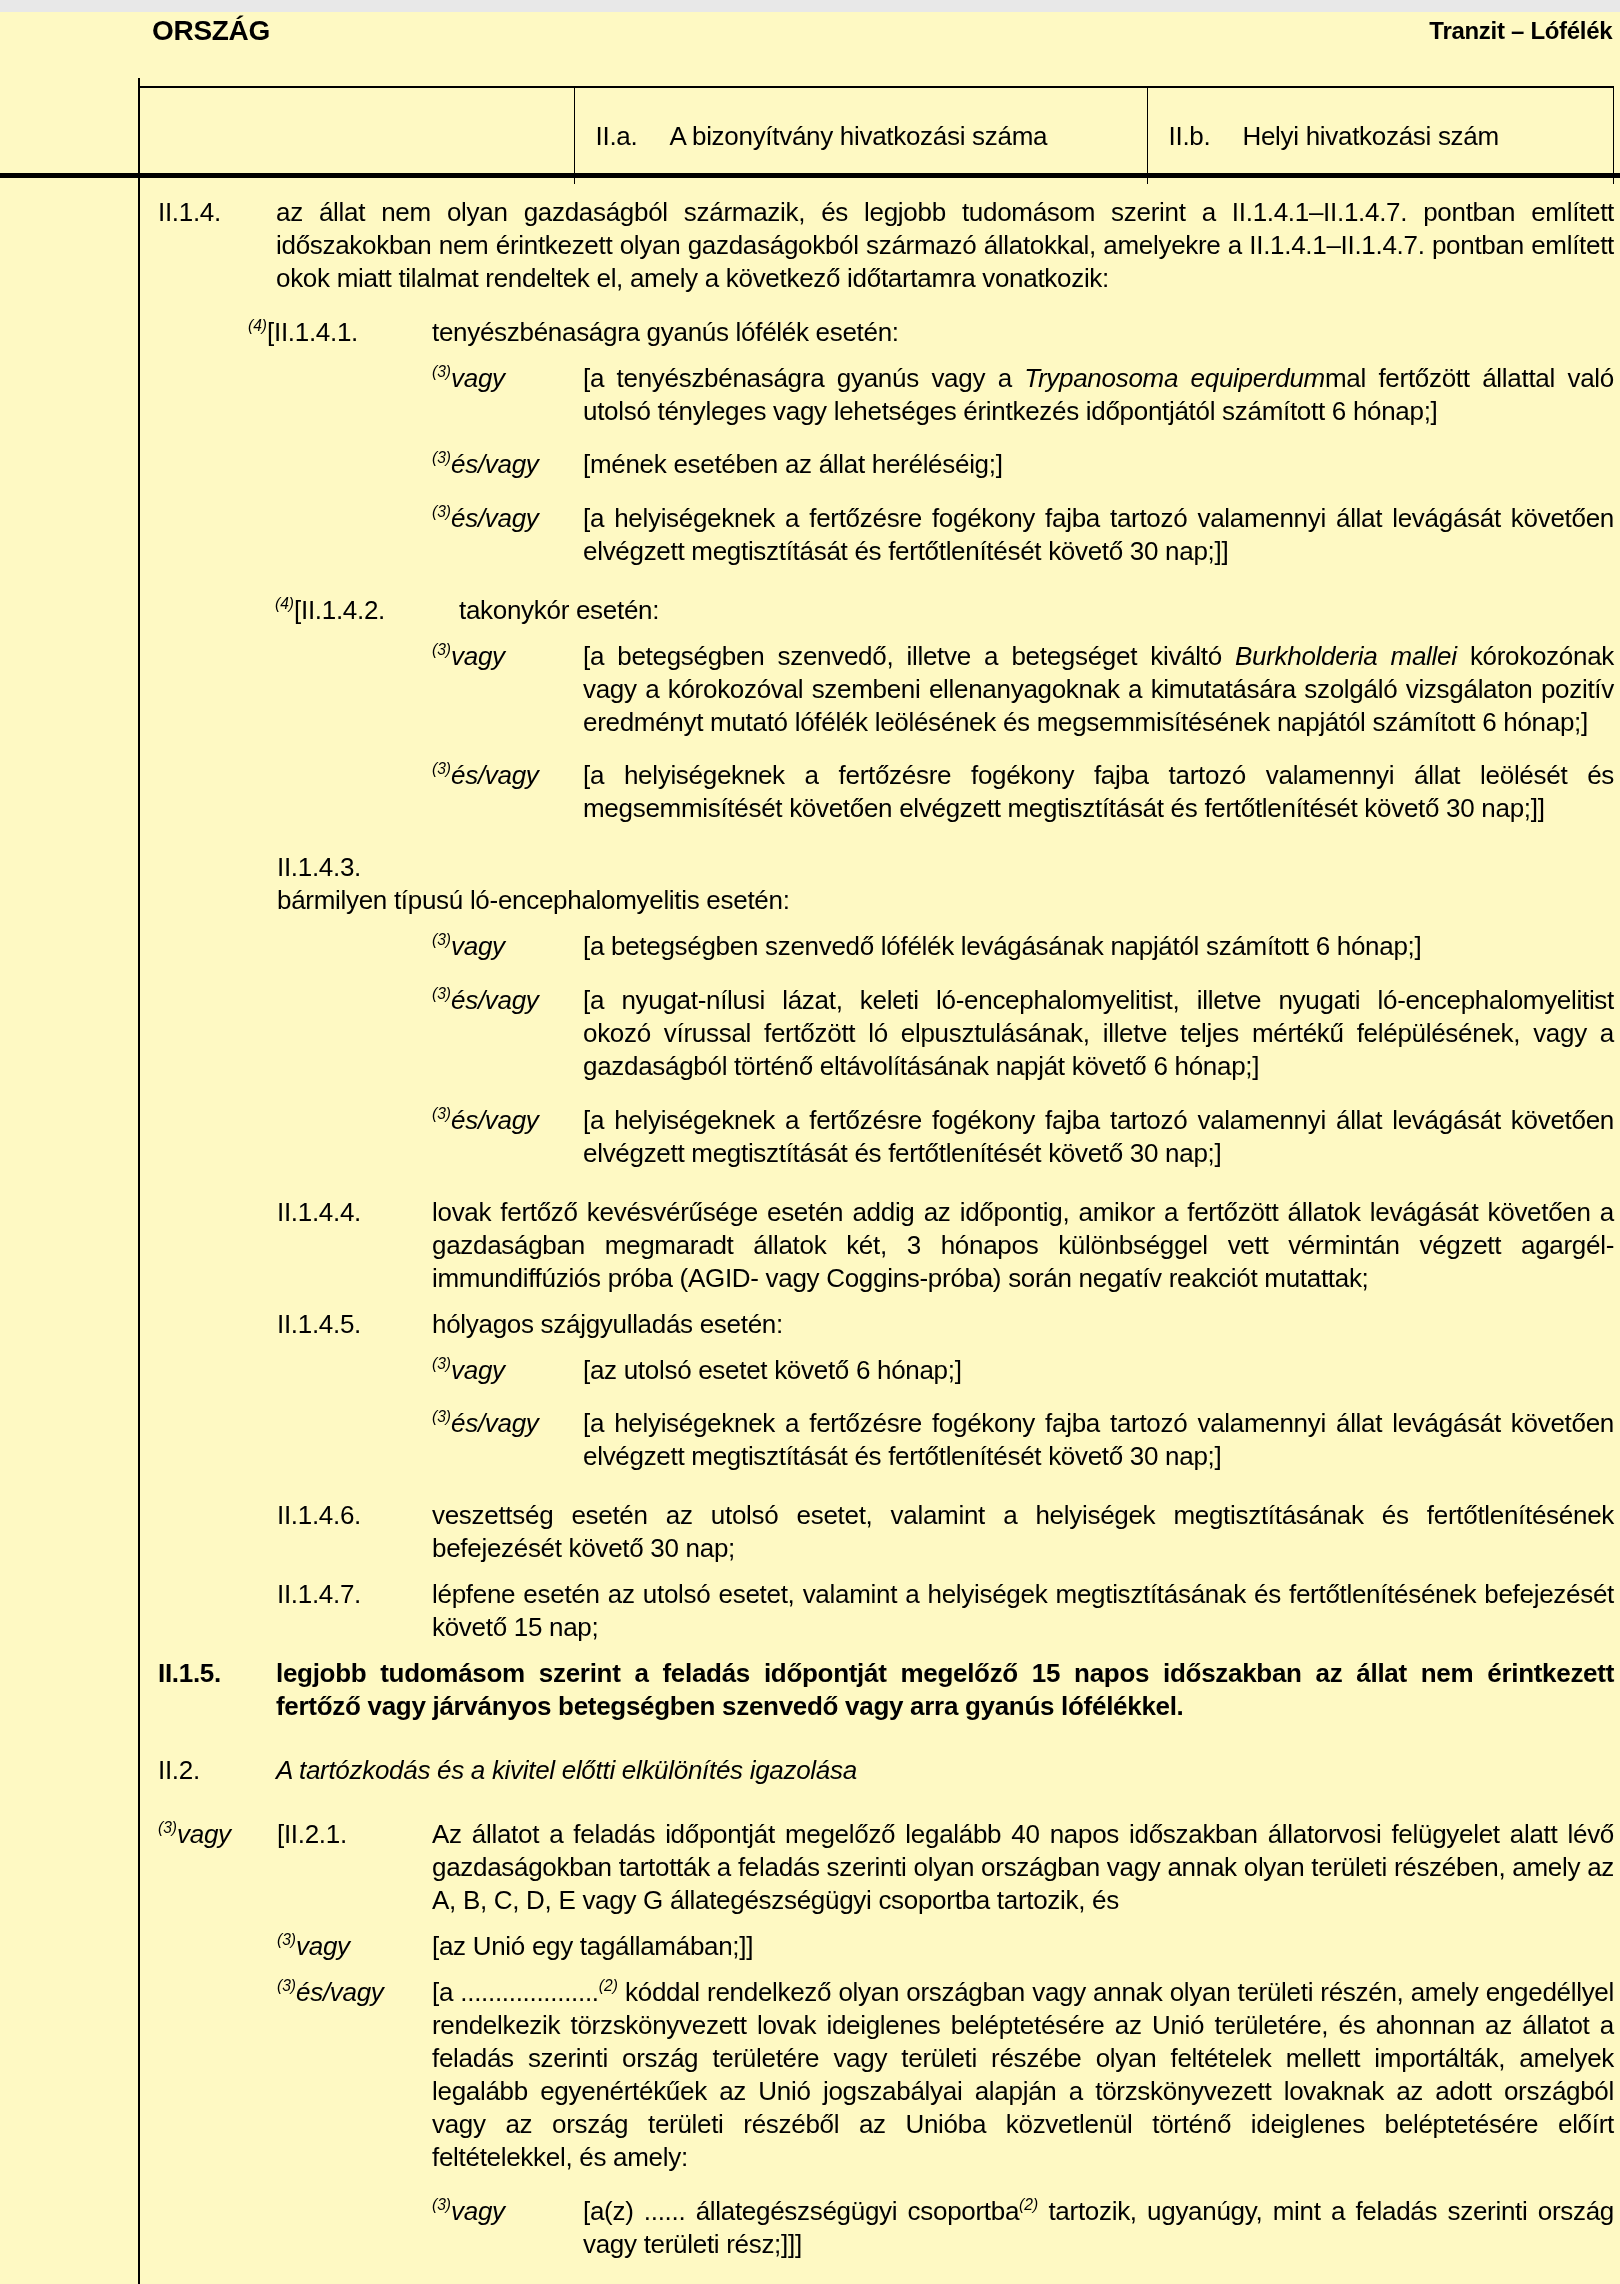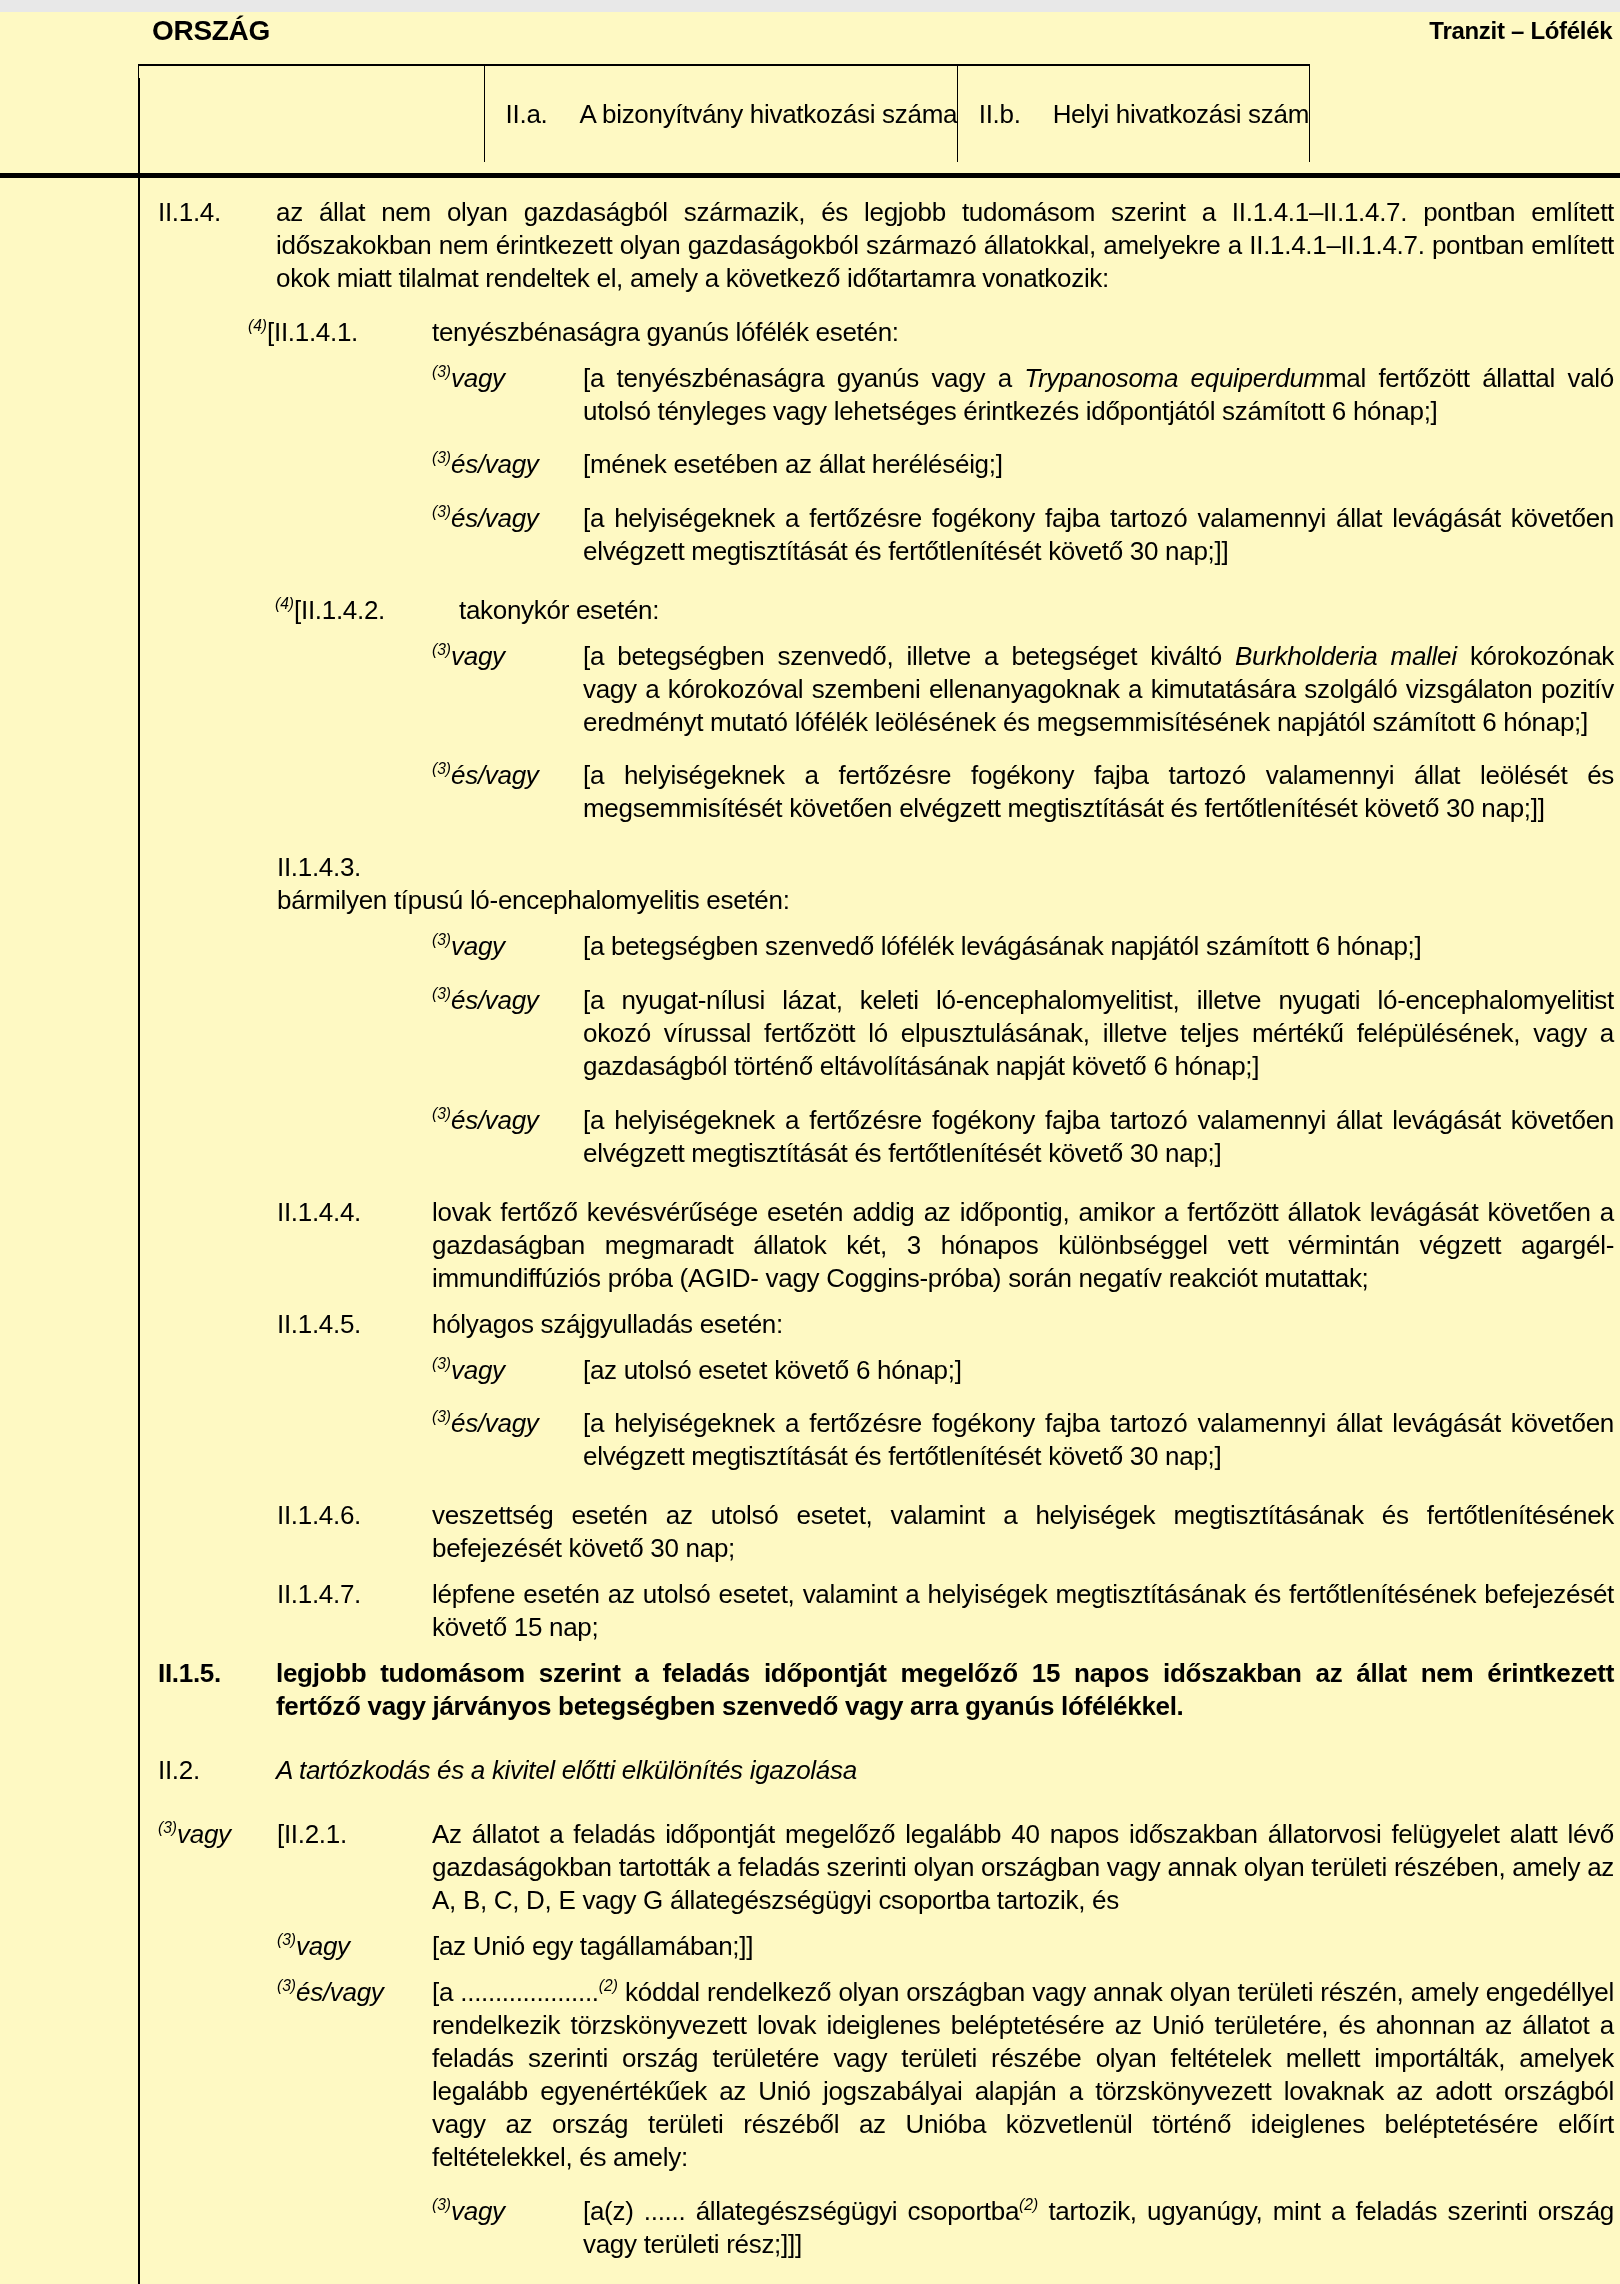--- a/index.html
+++ b/index.html
@@ -7,21 +7,21 @@
     position:relative;
     width:1620px;height:2284px;
     background:#fef9c3;color:#000000;
     font-family:"Liberation Sans","DejaVu Sans",sans-serif;
     font-size:26px;line-height:33px;letter-spacing:-0.3px;
     overflow:hidden;margin:12px auto;
   }
   .hdr-left{position:absolute;left:152px;top:2.6px;font-weight:bold;font-size:28px;line-height:32px;}
   .hdr-right{position:absolute;right:7.7px;top:2.6px;font-weight:bold;font-size:24px;line-height:32px;}
   .ref-table{
-    position:absolute;left:138px;top:52px;width:1172px;height:98px;
+    position:absolute;left:138px;top:74px;width:1476px;height:98px;
     border-top:2.6px solid #000;border-left:1.9px solid #000;border-right:1.9px solid #000;
     display:flex;box-sizing:border-box;
   }
   .ref-cell{height:100%;display:flex;align-items:center;box-sizing:border-box;padding-left:20.6px;}
   .ref-cell .code{margin-right:32px;white-space:nowrap;}
   .ref-cell .lab{white-space:nowrap;}
   .cell-blank{width:435px;padding-left:0;}
   .cell-a{width:573px;border-left:1.9px solid #000;}
   .cell-b{flex:1 1 auto;border-left:1.9px solid #000;}
   .thick-rule{position:absolute;left:0;top:161px;width:1620px;height:5.1px;background:#000;}

